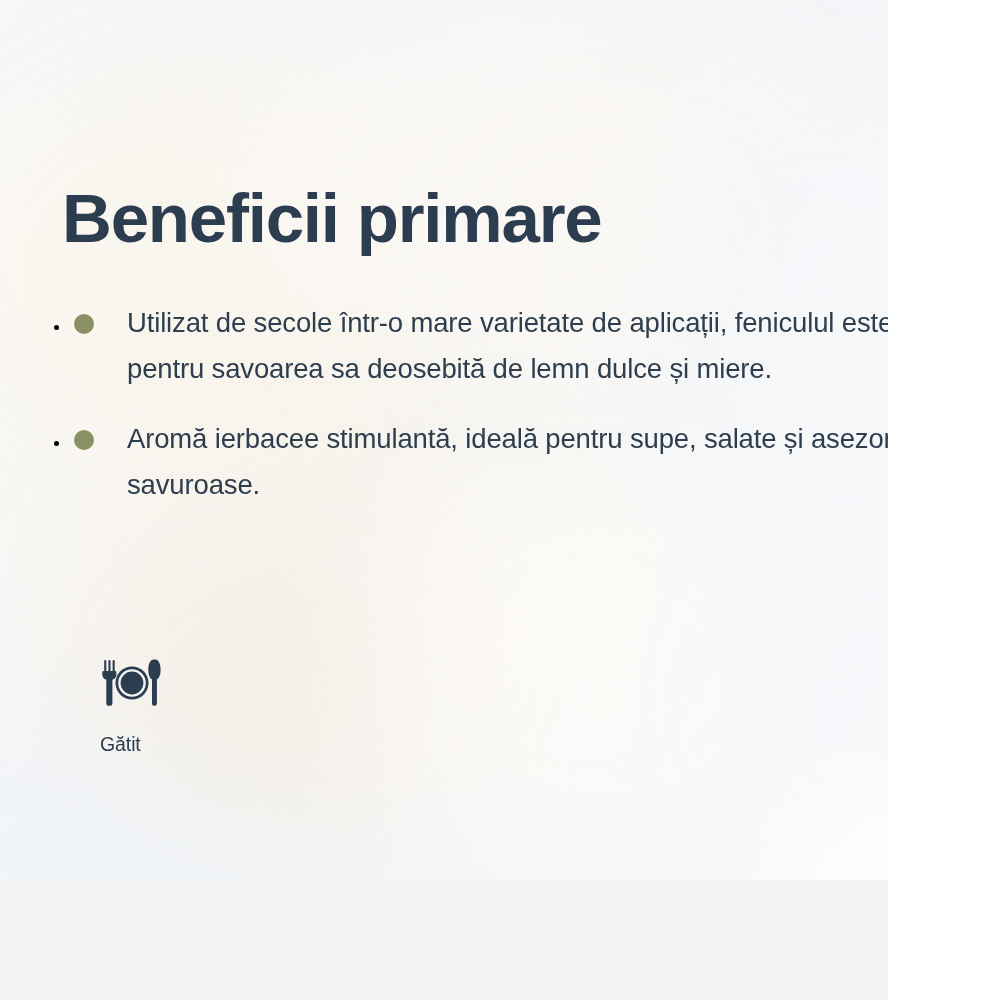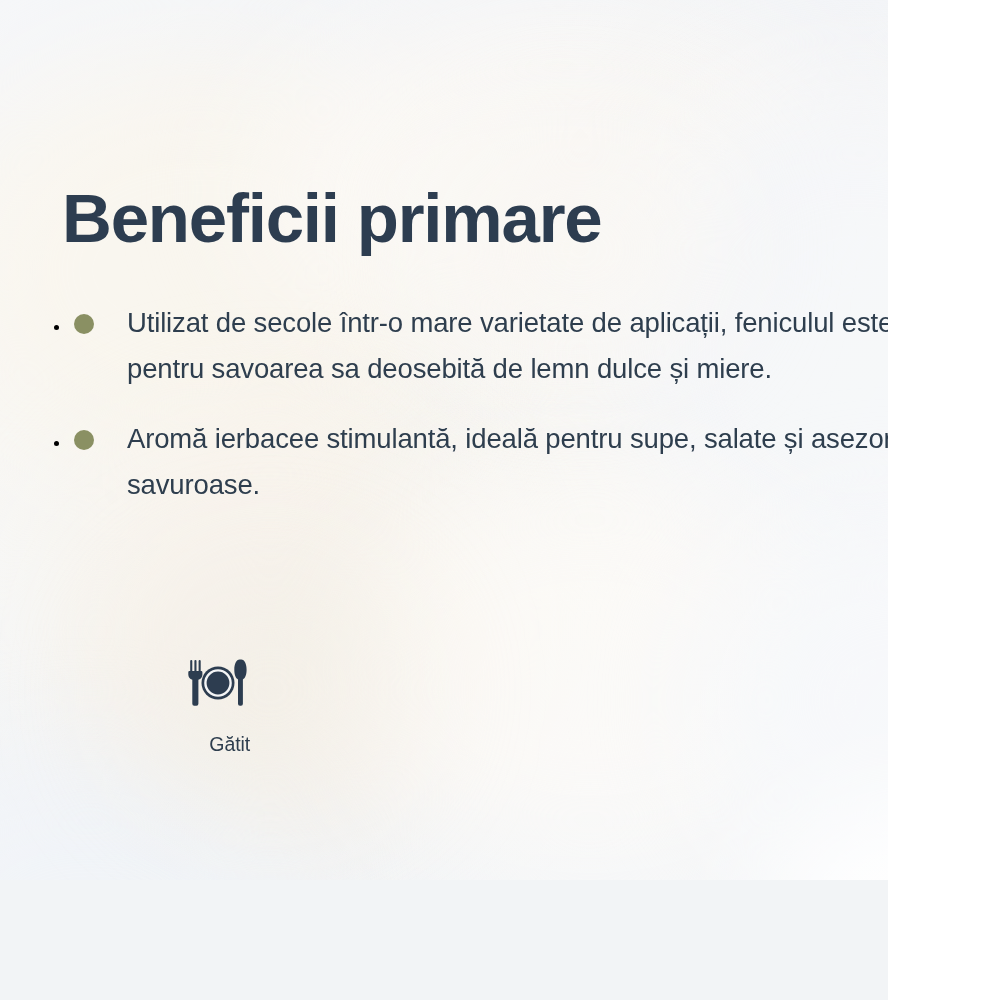--- a/index.html
+++ b/index.html
@@ -100,21 +100,21 @@
     position:absolute;
     left:100px; top:648px;
     display:flex;
     align-items:flex-start;
     gap:46px;
   }
   .icon-cell {
     width:150px;
     display:flex;
     flex-direction:column;
-    align-items:flex-end;
+    align-items:flex-start;
   }
   .icon-cell.wide { width:158px; }
   .icon-art {
     height:70px;
     display:flex;
     align-items:center;
     justify-content:center;
   }
   .icon-label {
     margin-top:14px;

